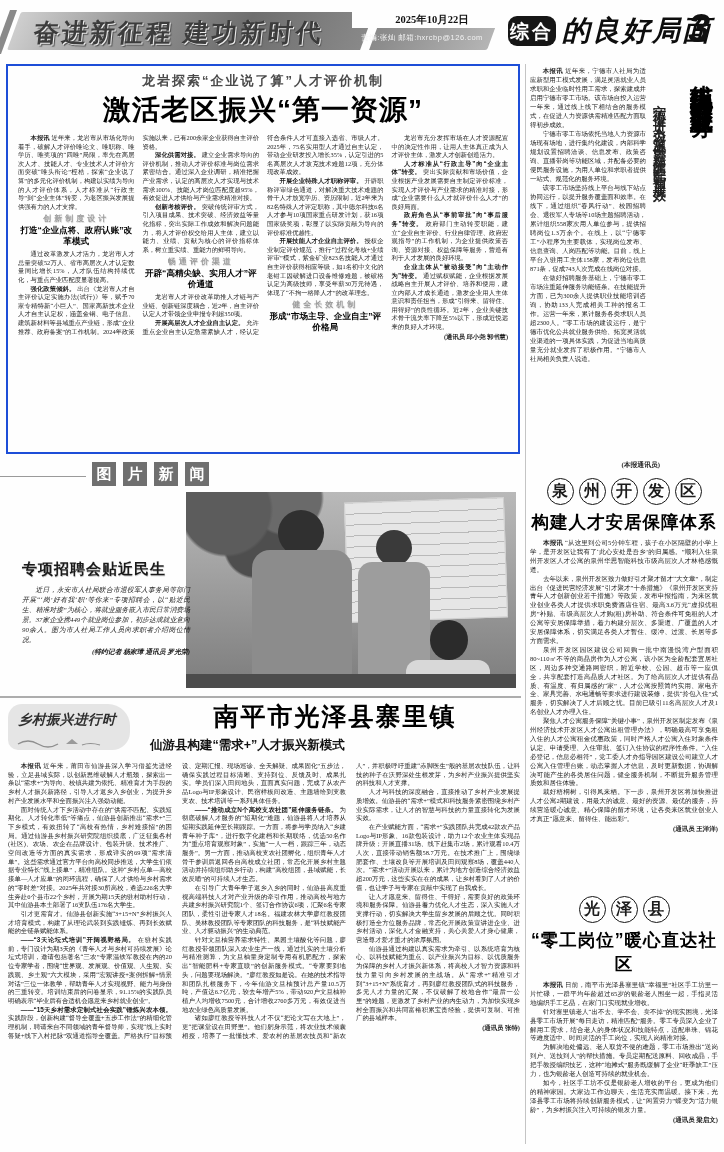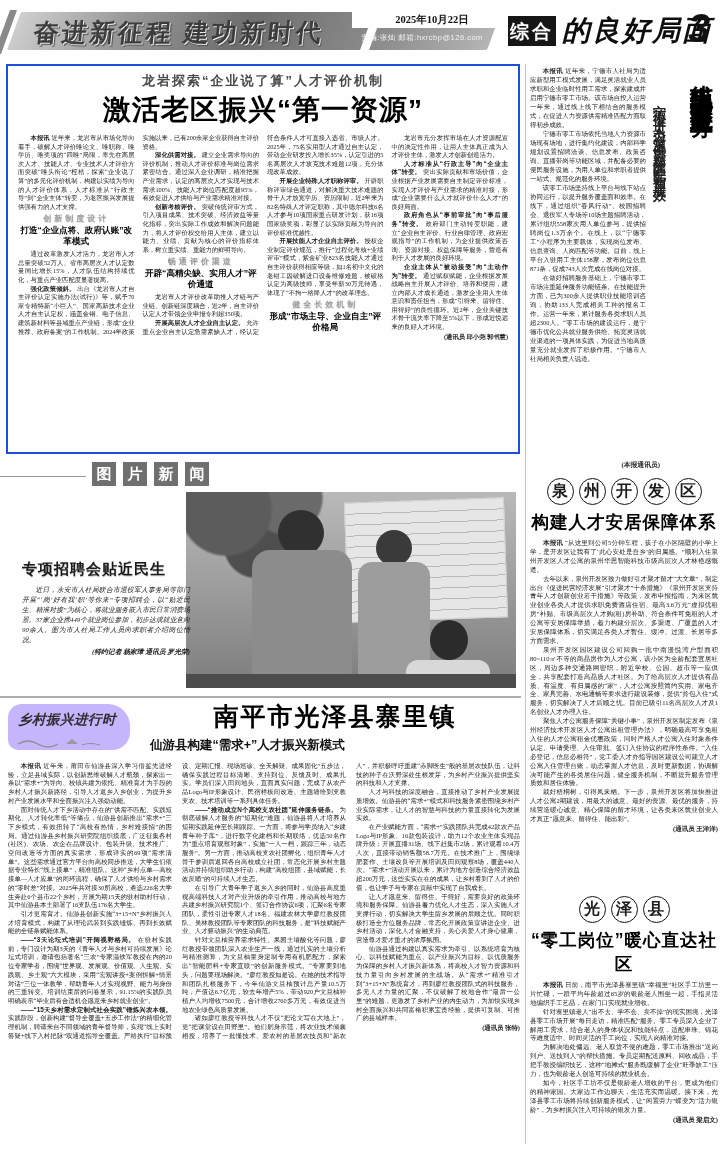--- a/index.html
+++ b/index.html
@@ -15,21 +15,21 @@
   .banner .slash{position:absolute;right:118px;top:-4px;width:9px;height:48px;background:#fefefe;}
   .slash-edge{position:absolute;left:2px;top:10px;width:7px;height:44px;background:#8a8a8a;transform:skewX(-20deg);}
   .slogan{position:absolute;left:34px;top:16px;font-size:25px;font-weight:900;color:#3c3c3c;
           letter-spacing:3px;transform:skewX(-6deg);
           text-shadow:1px 1px 0 #ececec,2px 2px 1px #4f4f4f;}
   .date-line{position:absolute;left:352px;top:12px;width:140px;text-align:center;font-size:10.5px;
              font-weight:700;color:#111;background:#fefefe;padding:1px 10px;}
   .editor-line{position:absolute;left:352px;top:33px;width:140px;text-align:center;font-size:7.5px;
                color:#f3f3f3;letter-spacing:.5px;}
   .section-box{position:absolute;left:508px;top:16px;width:48px;height:30px;background:#161616;color:#fff;
-               font-size:19px;font-weight:900;letter-spacing:3px;text-align:center;line-height:31px;}
+               font-size:19px;font-weight:900;letter-spacing:3px;text-align:center;line-height:31px;border-radius:9px;}
   .paper-name{position:absolute;left:562px;top:12px;font-size:28px;font-weight:700;font-style:italic;
               letter-spacing:2px;color:#0d0d0d;}
   .page-num{position:absolute;left:688px;top:6px;font-size:40px;font-weight:900;font-style:italic;color:#111;}
 
   
   .lead-box{position:absolute;left:6px;top:64px;width:514px;height:390px;border:2px solid #1d4ed8;
             background:#fefefe;box-sizing:border-box;padding:4px 10px;overflow:hidden;}
   .kicker{ text-align:center;font-size:13px;font-weight:700;color:#4a4a4a;letter-spacing:2px;margin:2px 0 1px;}
   .lead-headline{text-align:center;font-size:28px;font-weight:900;color:#000;letter-spacing:1px;margin:0 0 5px;}
   .lead-body{column-count:4;column-gap:8px;font-size:6.3px;line-height:8.6px;text-align:justify;height:316px;overflow:hidden;}
@@ -67,21 +67,21 @@
   .caption{position:absolute;left:22px;top:560px;width:168px;}
   .caption-title{font-size:15px;font-weight:900;letter-spacing:1px;color:#1a1a1a;margin-bottom:6px;
                  font-family:"Liberation Sans","DejaVu Sans",sans-serif;text-shadow:.6px .6px 0 #cfcfcf;}
   .caption-text{font-size:6.8px;line-height:10px;text-align:justify;font-style:italic;text-indent:2em;}
   .caption-byline{font-size:6.8px;font-weight:700;text-align:right;font-style:italic;margin-top:2px;}
 
   .divider-mid{position:absolute;left:0;top:696px;width:521px;height:2px;background:#adadad;}
   .sidebar-rule{position:absolute;left:525px;top:64px;width:1px;height:1080px;background:#c4c4c4;}
 
   
-  .rural-badge{position:absolute;left:8px;top:704px;width:122px;height:46px;background:#c4b5fd;
+  .rural-badge{position:absolute;left:8px;top:704px;width:122px;height:46px;background:#e5e5e5;
                border-radius:14px 22px 18px 10px;}
   .rural-badge span{display:block;padding:7px 0 0 10px;font-size:13.5px;font-weight:900;font-style:italic;
                color:#2e2e2e;letter-spacing:.5px;font-family:"Liberation Sans","DejaVu Sans",sans-serif;}
   .rural-badge svg{position:absolute;left:8px;bottom:2px;}
   .rural-headline{position:absolute;left:150px;top:700px;width:370px;text-align:center;font-size:25px;
                   font-weight:900;letter-spacing:2px;color:#000;
                   font-family:"Liberation Sans","DejaVu Sans",sans-serif;}
   .rural-subtitle{position:absolute;left:150px;top:737px;width:370px;font-size:12.5px;
                   font-weight:700;color:#111;font-family:"Liberation Sans","DejaVu Sans",sans-serif;}
   .rural-body{position:absolute;left:8px;top:762px;width:512px;height:380px;column-count:3;column-gap:10px;

